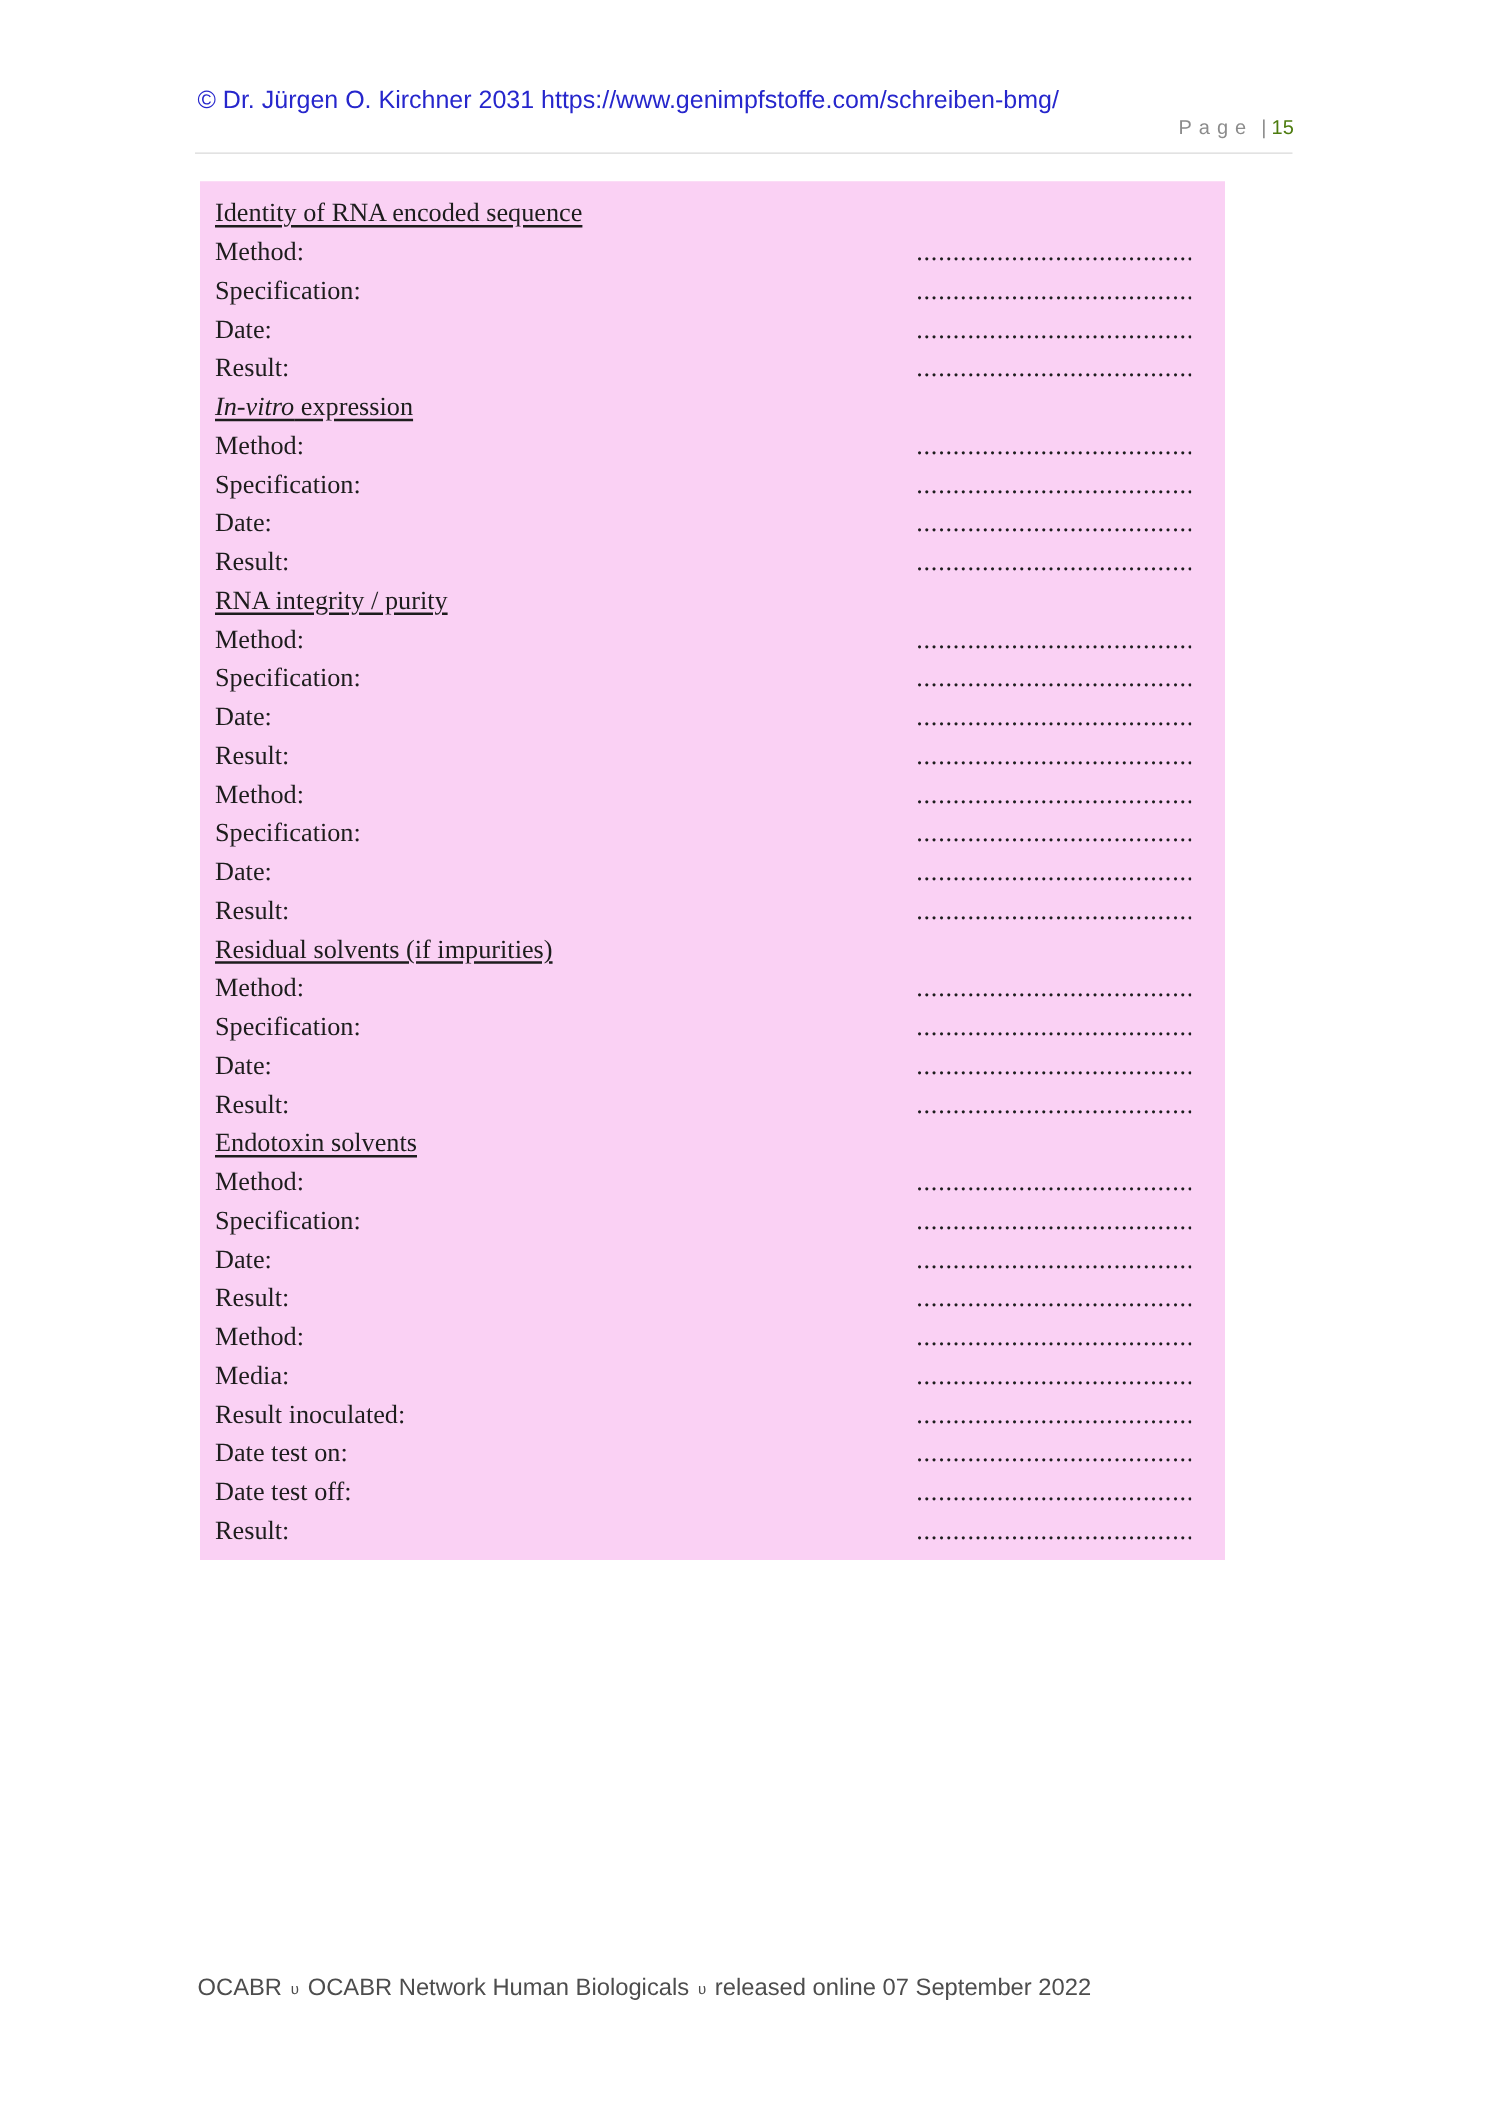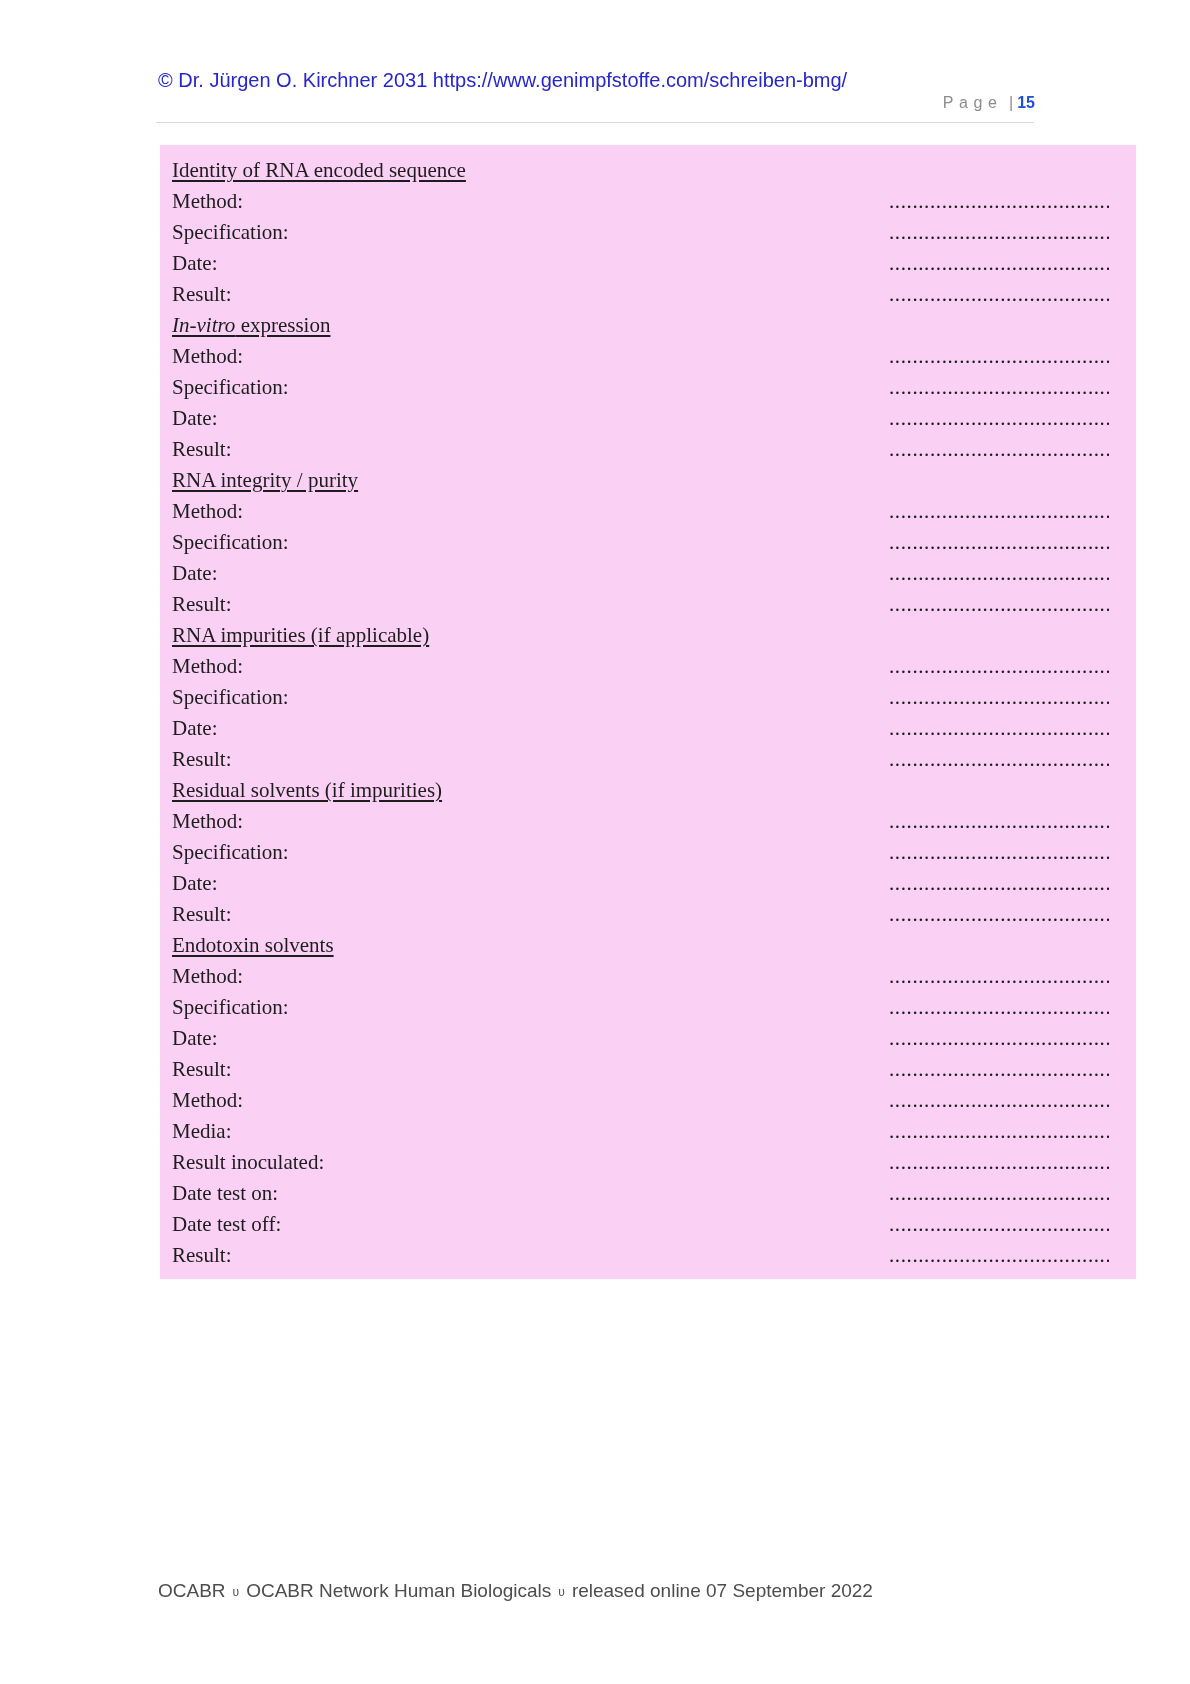--- a/index.html
+++ b/index.html
@@ -24,28 +24,28 @@
     white-space:nowrap;
   }
   .pagenum-line{
     position:absolute;top:94px;right:155px;
     font-family:"Liberation Sans", sans-serif;
     font-size:16px;color:var(--page-gray);
     white-space:nowrap;
   }
   .pageword{letter-spacing:0.35em;}
   .pagesep{margin:0 4px 0 2px;color:var(--page-gray);}
-  .pagenum{font-weight:bold;color:#1d4ed8;}
+  .pagenum{font-weight:normal;color:#4d7c0f;}
   .rule{
     position:absolute;left:156px;top:122px;width:878px;height:0;
     border-top:1px solid var(--rule-gray);
   }
   
   .highlight{
-    position:absolute;left:160px;top:145px;width:976px;
+    position:absolute;left:160px;top:145px;width:820px;
     background:var(--pink);
     box-sizing:border-box;
     padding:10px 27px 8px 12px;
     font-size:21px;line-height:31px;
   }
   .section-title{
     height:31px;white-space:nowrap;
   }
   .section + .section .section-title{}
   .title-underline{
@@ -141,21 +141,20 @@
         <div class="row">
           <span class="label">Date:</span>
           <span class="dots">................................................................</span>
         </div>
         <div class="row">
           <span class="label">Result:</span>
           <span class="dots">................................................................</span>
         </div>
       </div>
       <div class="section">
-        <div class="section-title"><span class="title-underline"><span>RNA impurities (if applicable)</span></span></div>
         <div class="row">
           <span class="label">Method:</span>
           <span class="dots">................................................................</span>
         </div>
         <div class="row">
           <span class="label">Specification:</span>
           <span class="dots">................................................................</span>
         </div>
         <div class="row">
           <span class="label">Date:</span>

